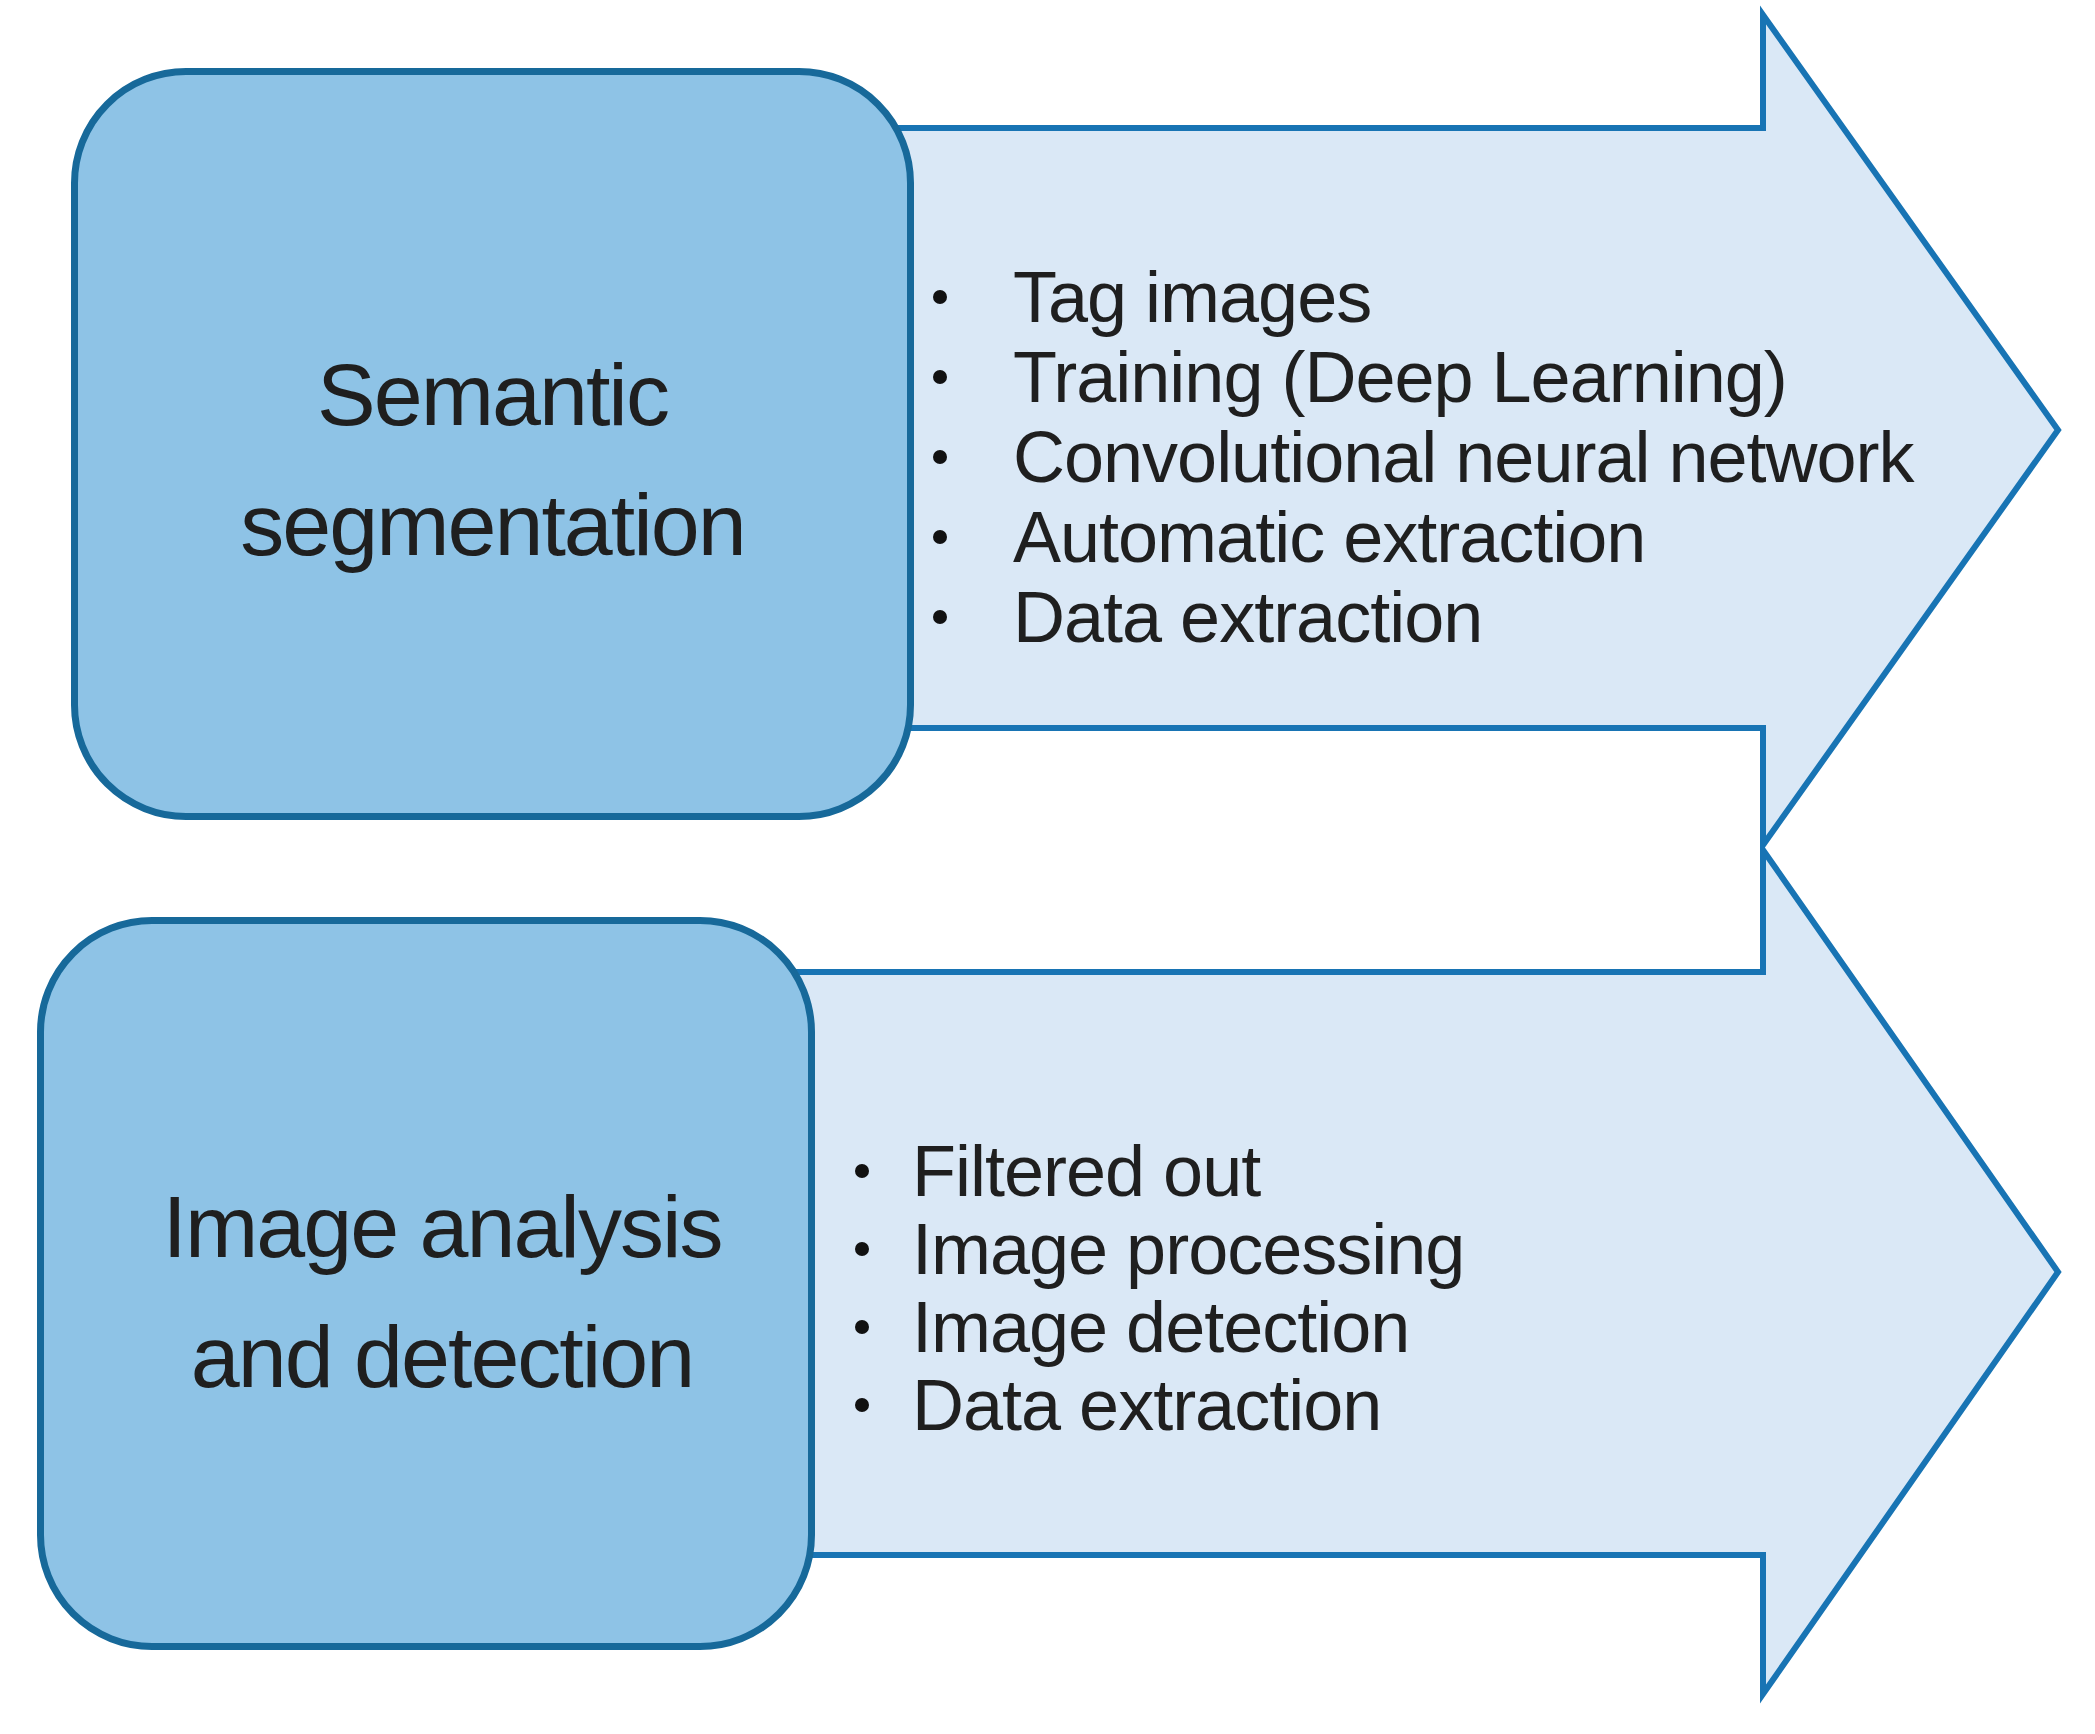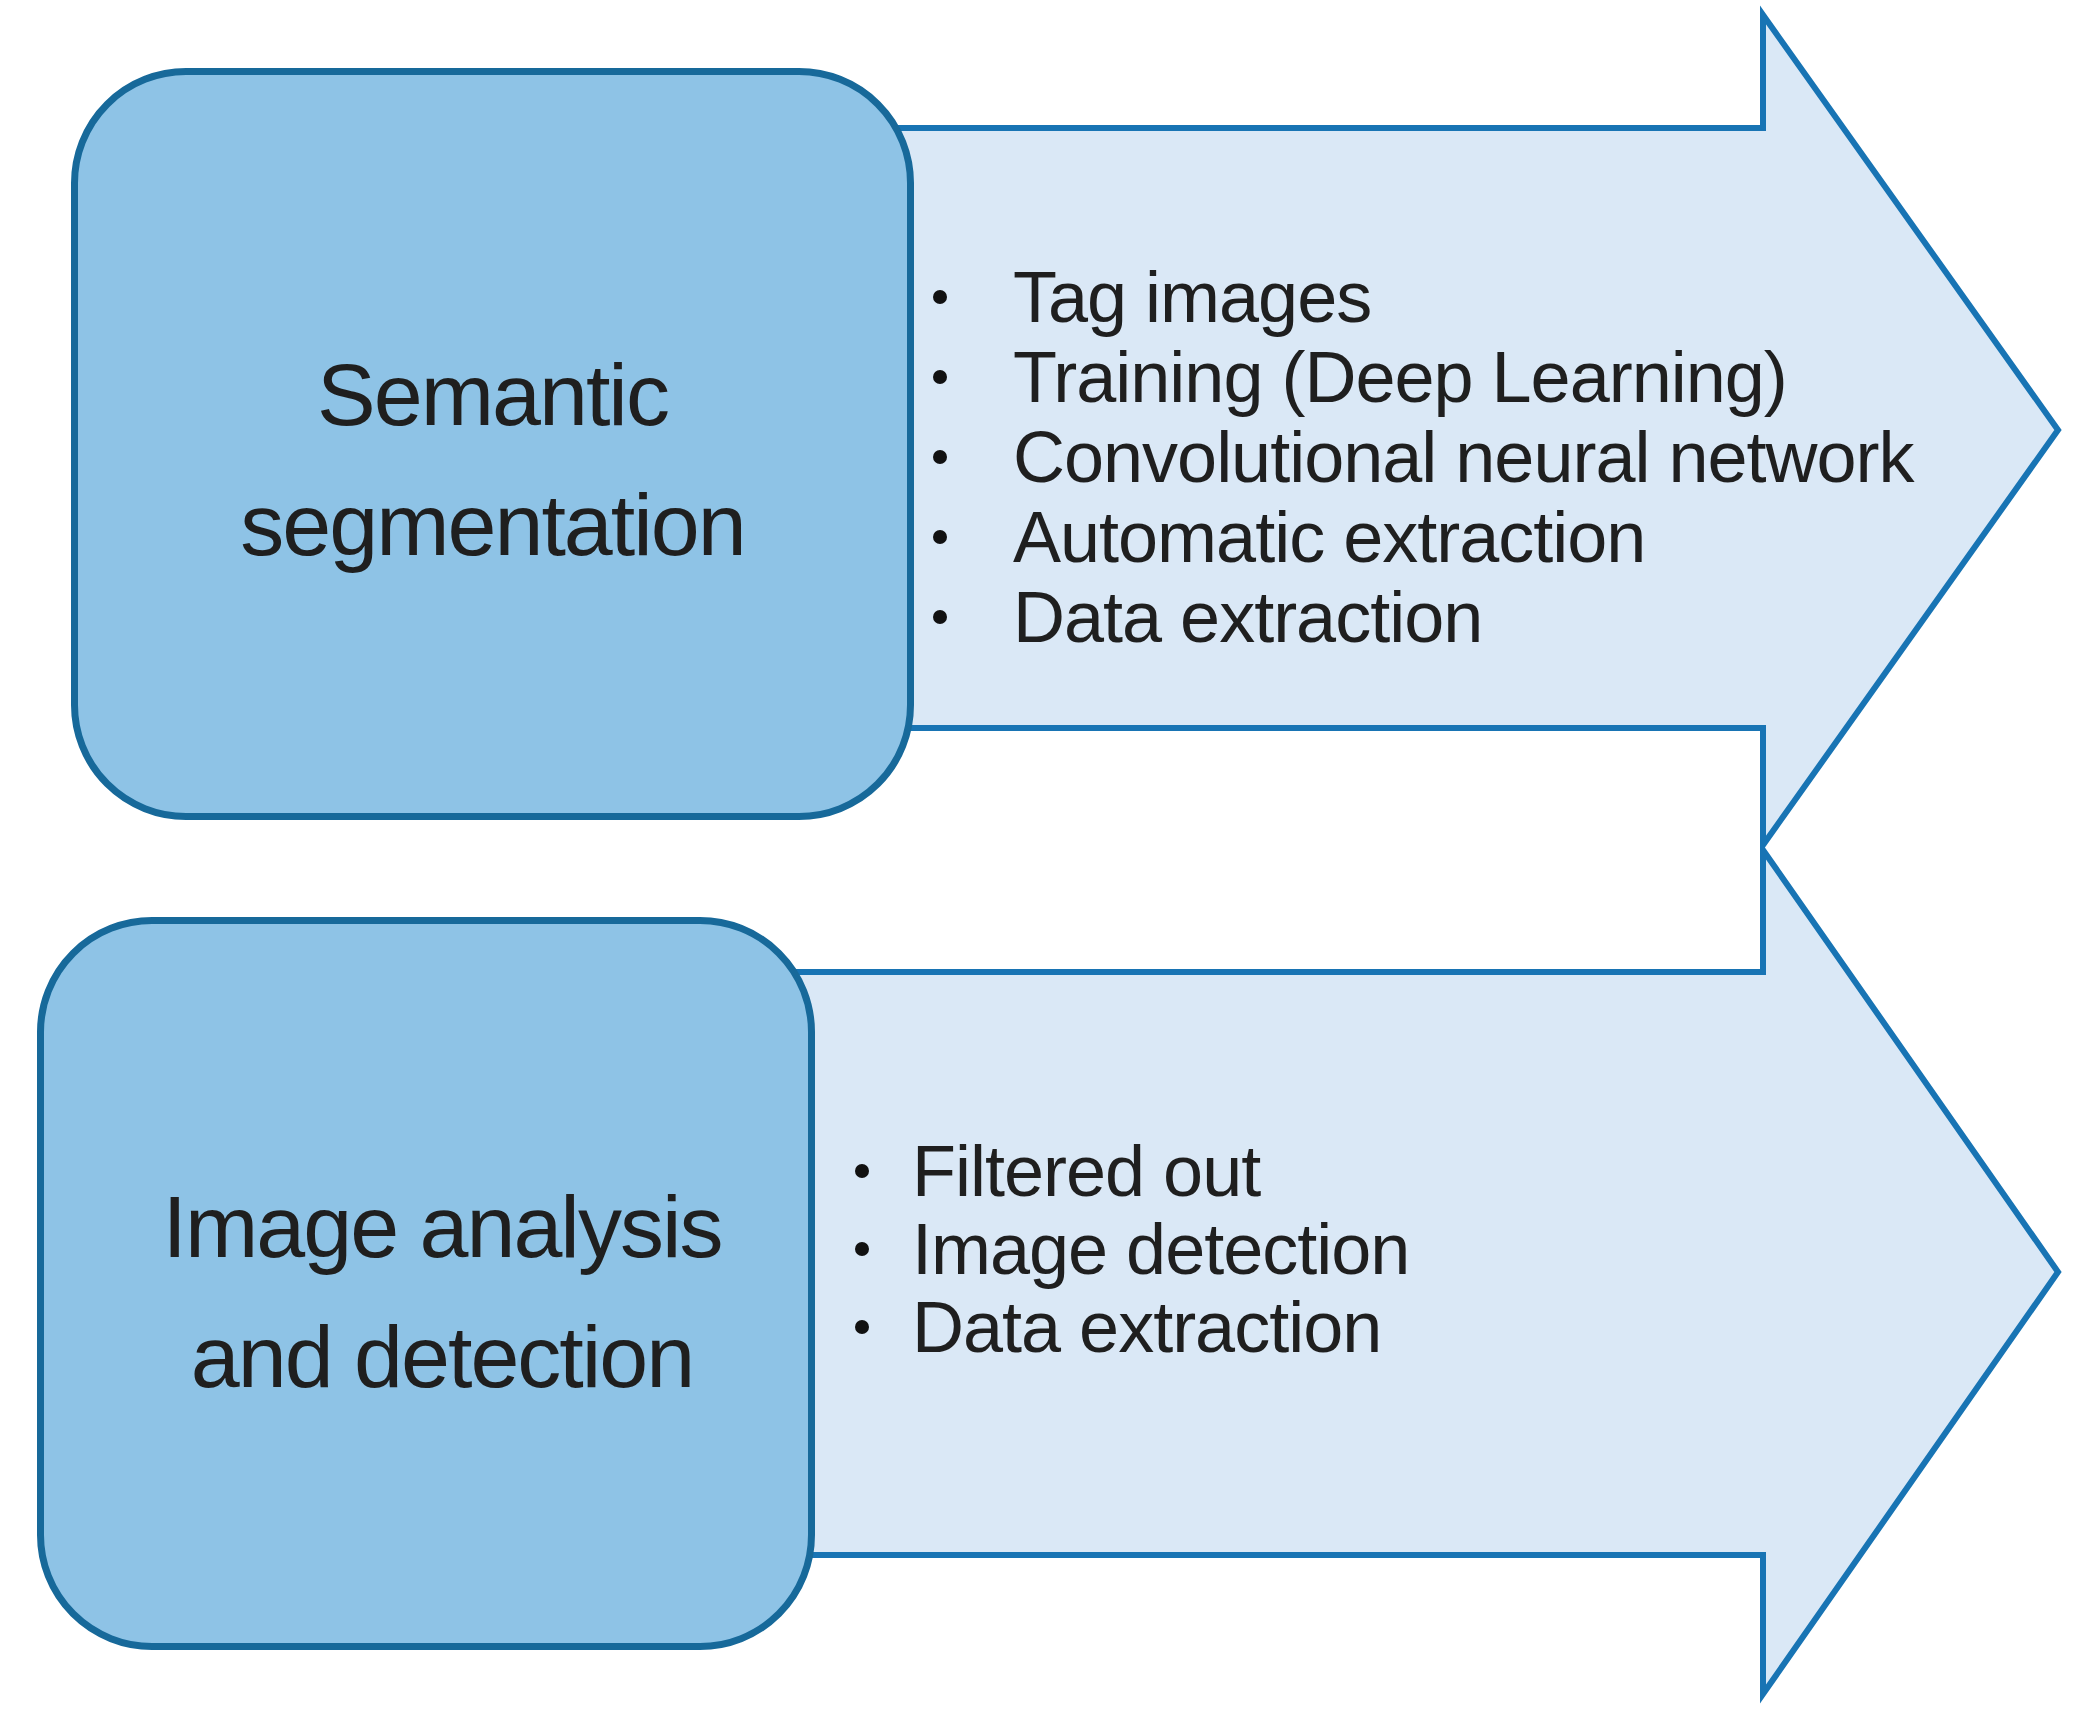--- a/index.html
+++ b/index.html
@@ -116,20 +116,24 @@
     </li>
   </ul>
 
   <ul class="bullets bullets-bottom">
     <li>
       <span class="dot"></span>
       <span>Filtered out</span>
     </li>
     <li>
       <span class="dot"></span>
+      <span>Image processing</span>
+    </li>
+    <li>
+      <span class="dot"></span>
       <span>Image detection</span>
     </li>
     <li>
       <span class="dot"></span>
       <span>Data extraction</span>
     </li>
   </ul>
 
 </div>
 

